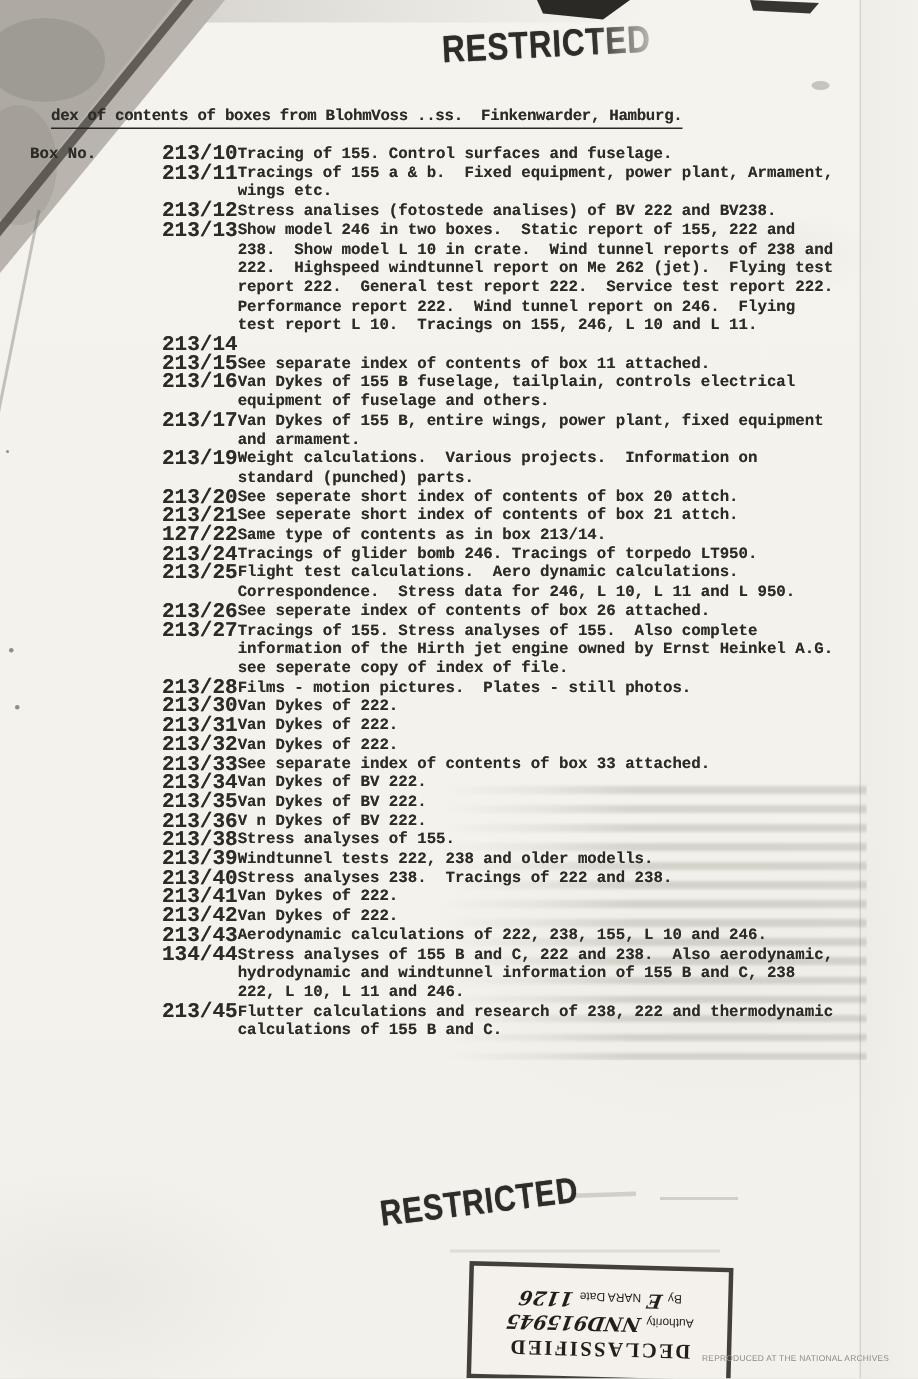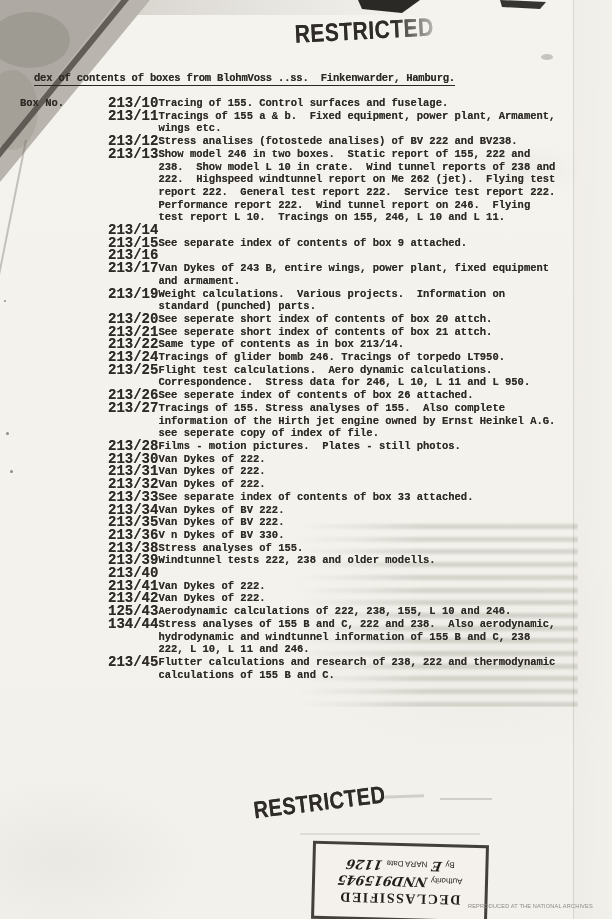--- a/index.html
+++ b/index.html
@@ -128,50 +128,51 @@
     <div class="no">213/13</div>
     <div class="desc">Show model 246 in two boxes.  Static report of 155, 222 and 238.  Show model L 10 in crate.  Wind tunnel reports of 238 and 222.  Highspeed windtunnel report on Me 262 (jet).  Flying test report 222.  General test report 222.  Service test report 222.  Performance report 222.  Wind tunnel report on 246.  Flying test report L 10.  Tracings on 155, 246, L 10 and L 11.</div>
   </div>
 
   <div class="entry">
     <div class="no">213/14</div>
   </div>
 
   <div class="entry">
     <div class="no">213/15</div>
-    <div class="desc">See separate index of contents of box 9 attached.</div>
+    <div class="desc">See separate index of contents of box 11 attached.</div>
   </div>
 
   <div class="entry">
     <div class="no">213/16</div>
+    <div class="desc">Van Dykes of 155 B fuselage, tailplain, controls electrical equipment of fuselage and others.</div>
   </div>
 
   <div class="entry">
     <div class="no">213/17</div>
-    <div class="desc">Van Dykes of 243 B, entire wings, power plant, fixed equipment and armament.</div>
+    <div class="desc">Van Dykes of 155 B, entire wings, power plant, fixed equipment and armament.</div>
   </div>
 
 
   <div class="entry">
     <div class="no">213/19</div>
     <div class="desc">Weight calculations.  Various projects.  Information on standard (punched) parts.</div>
   </div>
 
   <div class="entry">
     <div class="no">213/20</div>
     <div class="desc">See seperate short index of contents of box 20 attch.</div>
   </div>
 
   <div class="entry">
     <div class="no">213/21</div>
     <div class="desc">See seperate short index of contents of box 21 attch.</div>
   </div>
 
   <div class="entry">
-    <div class="no">213/22</div>
+    <div class="no">127/22</div>
     <div class="desc">Same type of contents as in box 213/14.</div>
   </div>
 
   <div class="entry">
     <div class="no">213/24</div>
     <div class="desc">Tracings of glider bomb 246. Tracings of torpedo LT950.</div>
   </div>
 
   <div class="entry">
     <div class="no">213/25</div>
@@ -218,49 +219,50 @@
     <div class="desc">Van Dykes of BV 222.</div>
   </div>
 
   <div class="entry">
     <div class="no">213/35</div>
     <div class="desc">Van Dykes of BV 222.</div>
   </div>
 
   <div class="entry">
     <div class="no">213/36</div>
-    <div class="desc">V n Dykes of BV 330.</div>
+    <div class="desc">V n Dykes of BV 222.</div>
   </div>
 
   <div class="entry">
     <div class="no">213/38</div>
     <div class="desc">Stress analyses of 155.</div>
   </div>
 
   <div class="entry">
     <div class="no">213/39</div>
     <div class="desc">Windtunnel tests 222, 238 and older modells.</div>
   </div>
 
   <div class="entry">
     <div class="no">213/40</div>
+    <div class="desc">Stress analyses 238.  Tracings of 222 and 238.</div>
   </div>
 
   <div class="entry">
     <div class="no">213/41</div>
     <div class="desc">Van Dykes of 222.</div>
   </div>
 
   <div class="entry">
     <div class="no">213/42</div>
     <div class="desc">Van Dykes of 222.</div>
   </div>
 
   <div class="entry">
-    <div class="no">125/43</div>
+    <div class="no">213/43</div>
     <div class="desc">Aerodynamic calculations of 222, 238, 155, L 10 and 246.</div>
   </div>
 
   <div class="entry">
     <div class="no">134/44</div>
     <div class="desc">Stress analyses of 155 B and C, 222 and 238.  Also aerodynamic, hydrodynamic and windtunnel information of 155 B and C, 238 222, L 10, L 11 and 246.</div>
   </div>
 
   <div class="entry">
     <div class="no">213/45</div>

